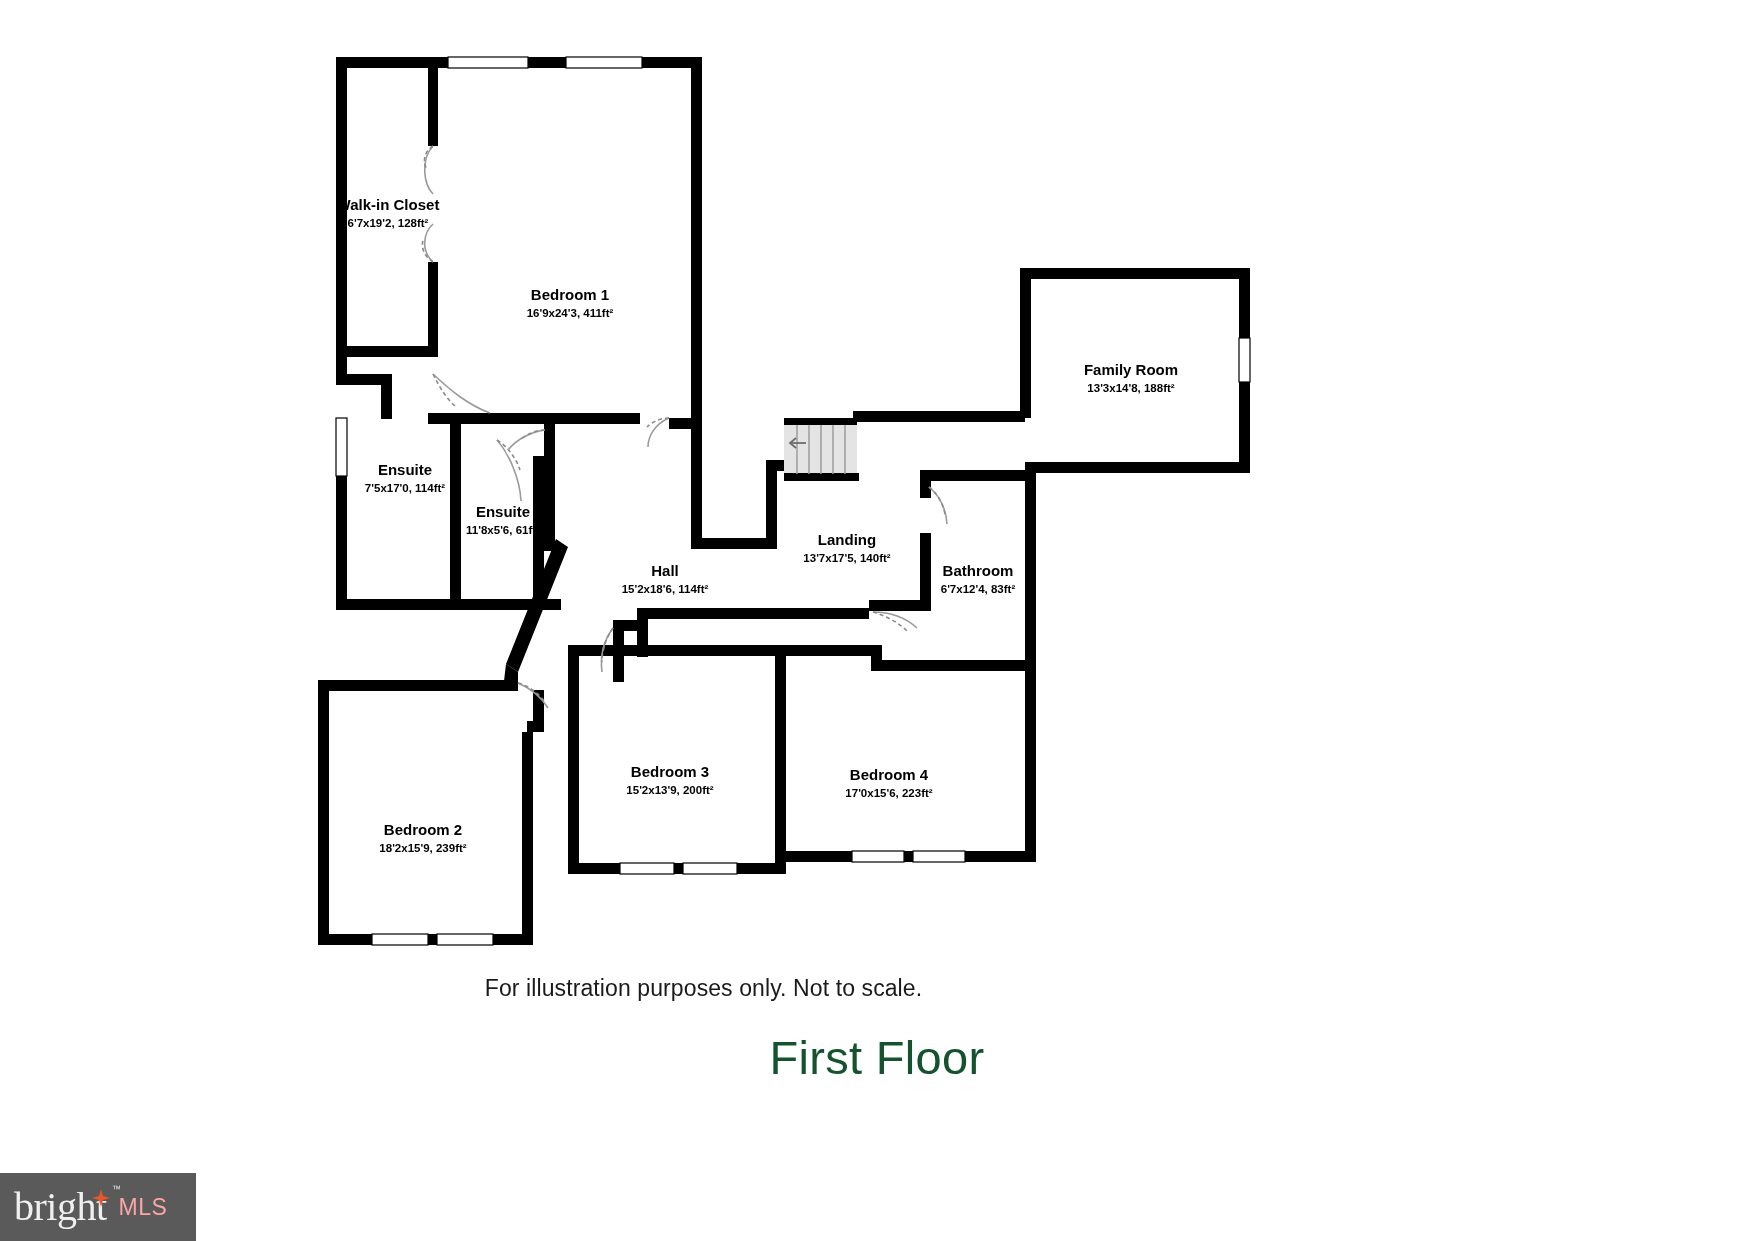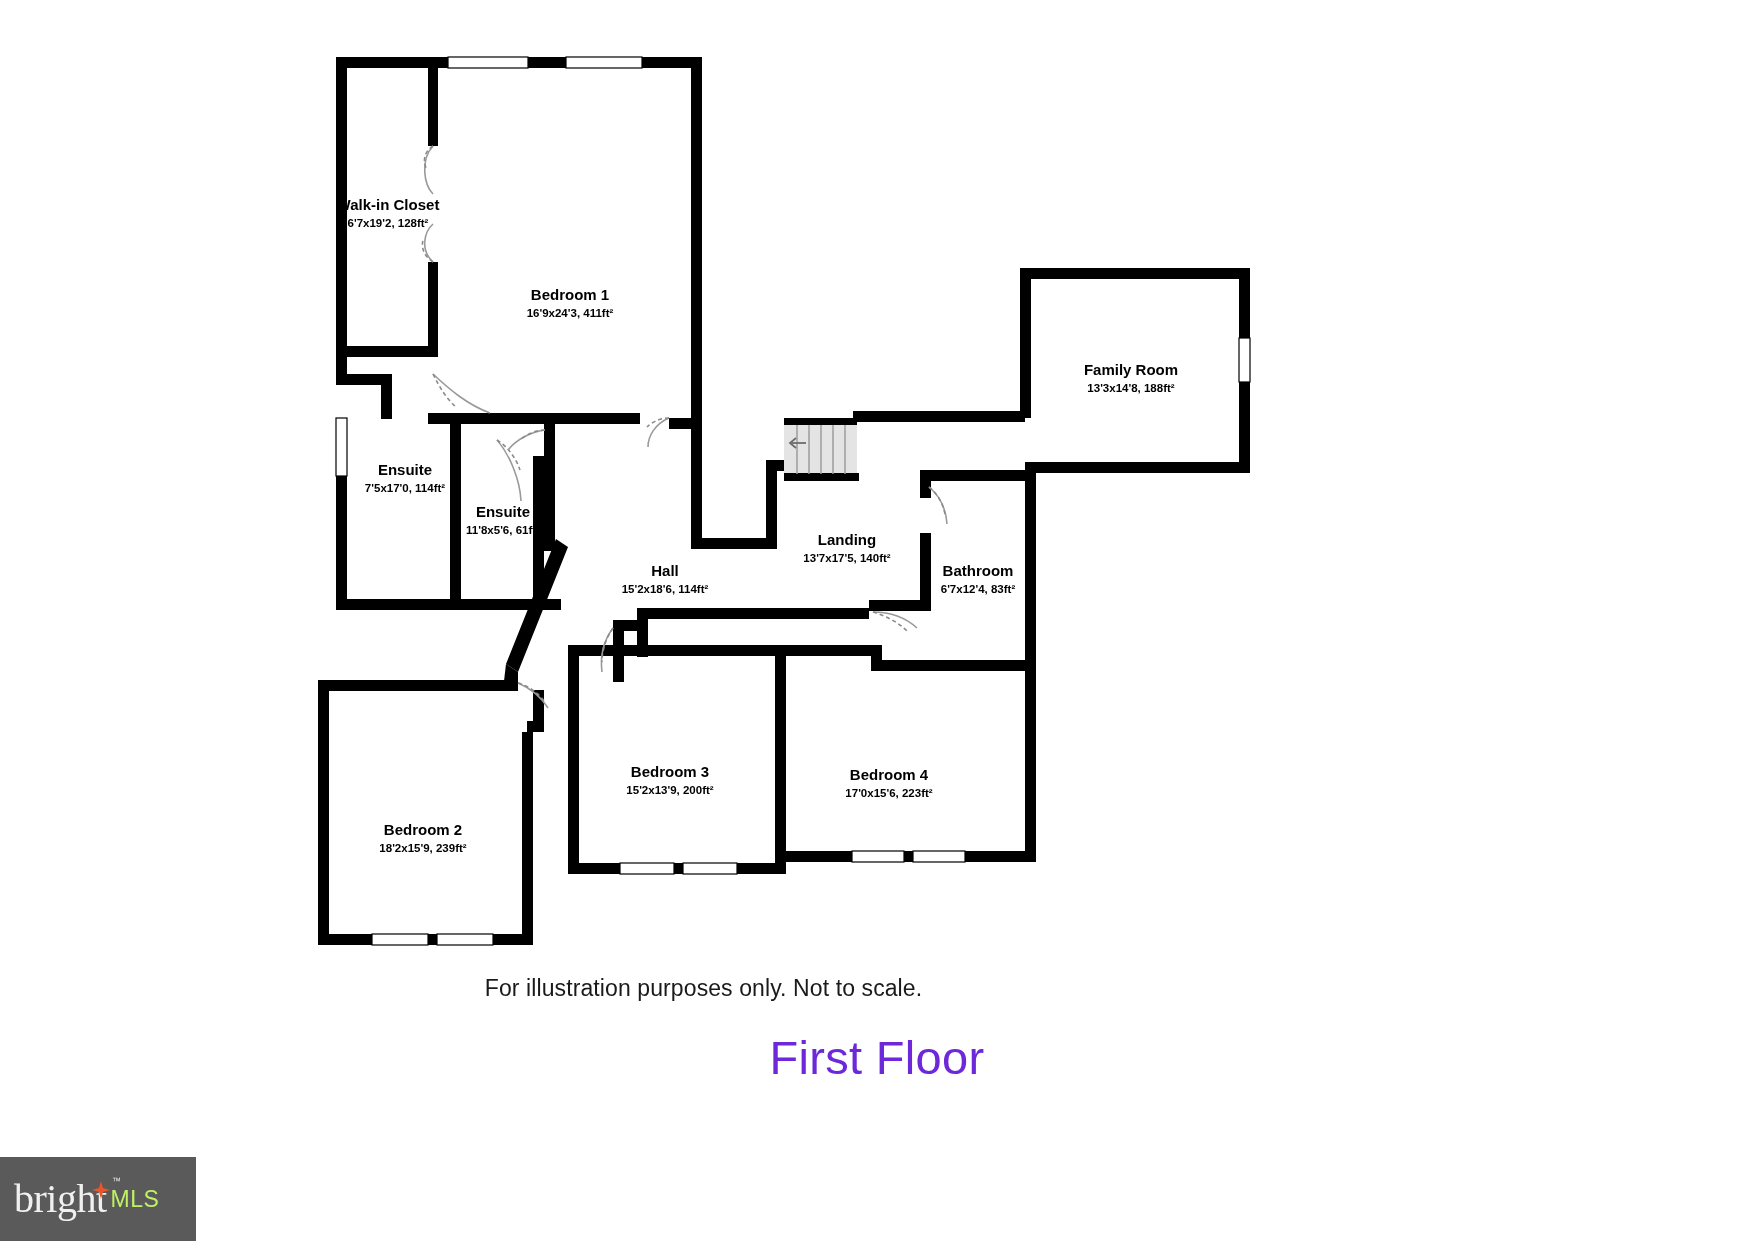--- a/index.html
+++ b/index.html
@@ -77,30 +77,30 @@
     letter-spacing: 0.1px;
   }
   #floor-title {
     position: absolute;
     left: 0;
     top: 1030px;
     width: 1754px;
     text-align: center;
     font-size: 47px;
     font-weight: normal;
-    color: #6d28d9;
+    color: #14532d;
     letter-spacing: 0.3px;
   }
 
   #mls-logo {
     position: absolute;
     left: 0;
     bottom: 0;
     width: 196px;
-    height: 84px;
+    height: 68px;
     background: #5a5a5a;
     display: flex;
     align-items: center;
     padding-left: 14px;
     box-sizing: border-box;
   }
   #mls-logo .brand-word {
     font-family: "Liberation Serif", serif;
     font-size: 40px;
     color: #f0f0f0;
@@ -120,22 +120,22 @@
     position: absolute;
     right: -14px;
     top: -2px;
     font-family: "Liberation Sans", sans-serif;
     font-size: 9px;
     color: #e8e8e8;
   }
   #mls-logo .mls-word {
     font-family: "Liberation Sans", sans-serif;
     font-size: 23px;
-    color: #bef264;
-    margin-left: 4px;
+    color: #fca5a5;
+    margin-left: 12px;
     letter-spacing: 0.5px;
   }
 </style>
 </head>
 <body>
 
 <div id="floorplan-stage">
   <svg class="plan" viewBox="0 0 1754 1241" xmlns="http://www.w3.org/2000/svg">
 
     <g>

